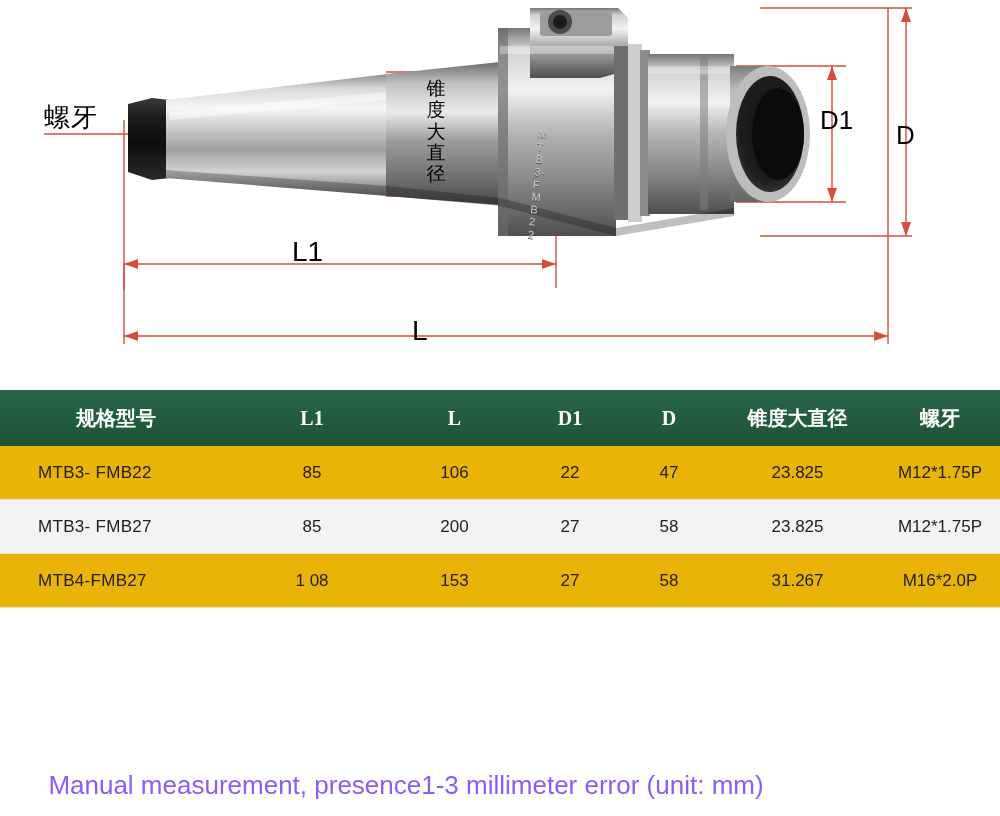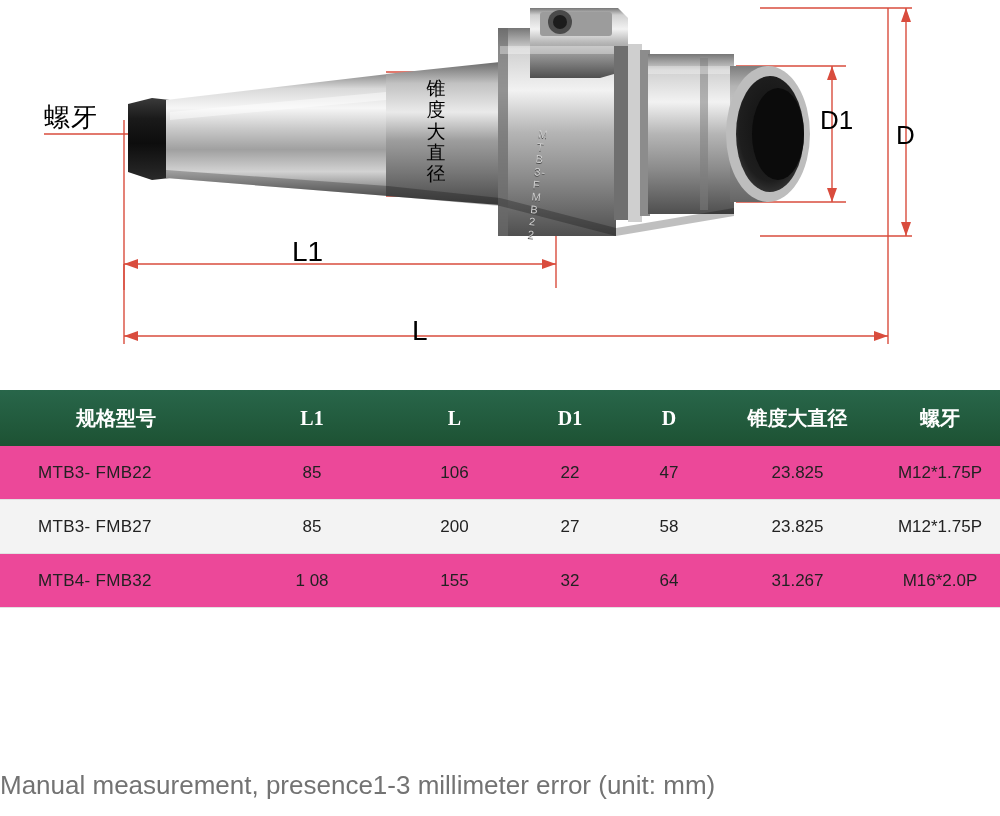--- a/index.html
+++ b/index.html
@@ -103,21 +103,21 @@
     border: none;
     font-family: Liberation Serif, serif;
   }
   #spec-table th.col-model { text-align: center; }
   #spec-table td {
     font-size: 17px;
     color: #222;
     height: 51px;
     text-align: center;
     border-bottom: 1px solid #e2e2e2;
-    background: #ec4899;
+    background: #eab308;
   }
   #spec-table tbody tr:nth-child(even) td {
     background: #f3f3f3;
   }
   #spec-table td.model {
     text-align: left;
     padding-left: 38px;
     letter-spacing: 0.3px;
   }
   
@@ -128,22 +128,22 @@
   col.c-d     { width: 92px; }
   col.c-taper { width: 165px; }
   col.c-thread{ width: 120px; }
 
   
   #footer-note {
     position: absolute;
     left: 0;
     top: 770px;
     width: 812px;
-    text-align: left;
-    color: #737373;
+    text-align: center;
+    color: #8b5cf6;
     font-size: 26px;
     font-family: "Liberation Sans", sans-serif;
   }
 </style>
 </head>
 <body>
 
 <div id="diagram">
 
   <svg width="1000" height="375" viewBox="0 0 1000 375">
@@ -306,24 +306,24 @@
     <tr>
       <td class="model">MTB3- FMB27</td>
       <td>85</td>
       <td>200</td>
       <td>27</td>
       <td>58</td>
       <td>23.825</td>
       <td>M12*1.75P</td>
     </tr>
     <tr>
-      <td class="model">MTB4- FMB32</td>
+      <td class="model">MTB4-FMB27</td>
       <td>1 08</td>
-      <td>155</td>
-      <td>32</td>
-      <td>64</td>
+      <td>153</td>
+      <td>27</td>
+      <td>58</td>
       <td>31.267</td>
       <td>M16*2.0P</td>
     </tr>
   </tbody>
 </table>
 
 <div id="footer-note">Manual measurement, presence1-3 millimeter error (unit: mm)</div>
 
 </body></html>

